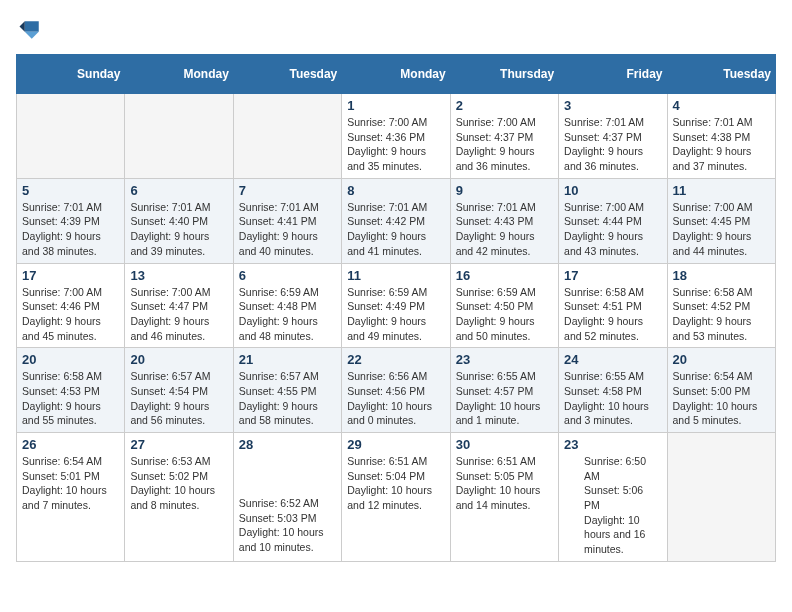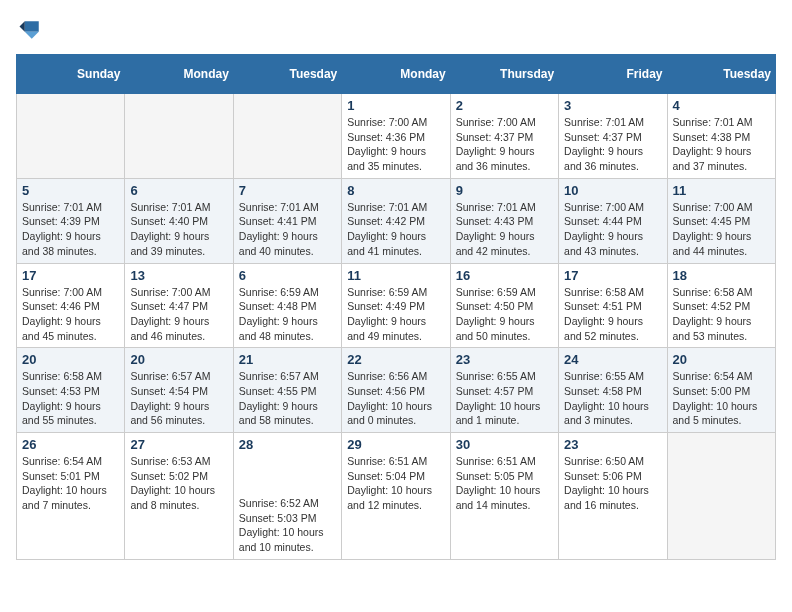--- a/index.html
+++ b/index.html
@@ -308,20 +308,20 @@
 Daylight: 10 hours and 12 minutes.</div>
         </td>
         <td>
           <div class="day-number">30</div>
           <div class="day-info" style="white-space: pre-line;">Sunrise: 6:51 AM
 Sunset: 5:05 PM
 Daylight: 10 hours and 14 minutes.</div>
         </td>
         <td>
           <div class="day-number">23</div>
-          <div class="day-info" style="white-space: pre-line;">Sunrise: 6:50 AM
+          <div class="day-info" style="white-space: pre-line; margin-left: 20px;">Sunrise: 6:50 AM
 Sunset: 5:06 PM
 Daylight: 10 hours and 16 minutes.</div>
         </td>
         <td class="empty"></td>
       </tr>
     </tbody>
 </table>
 
 </body></html>

